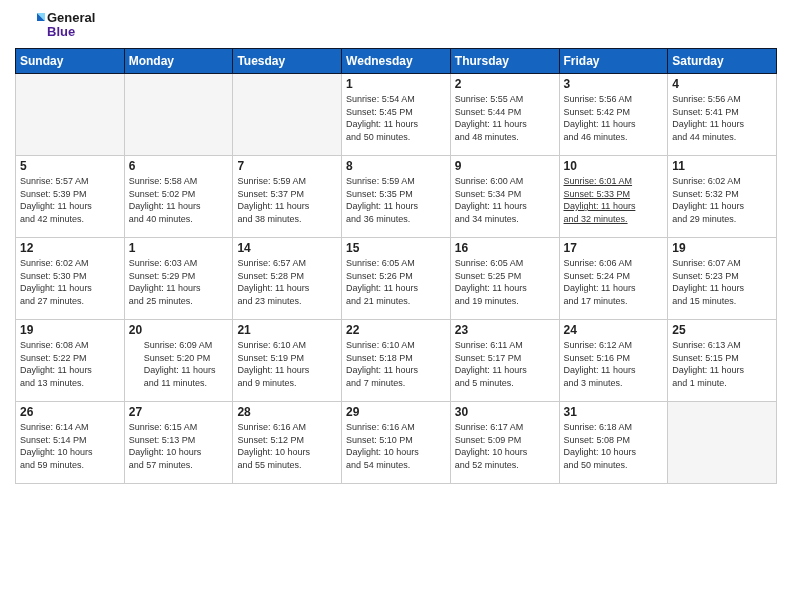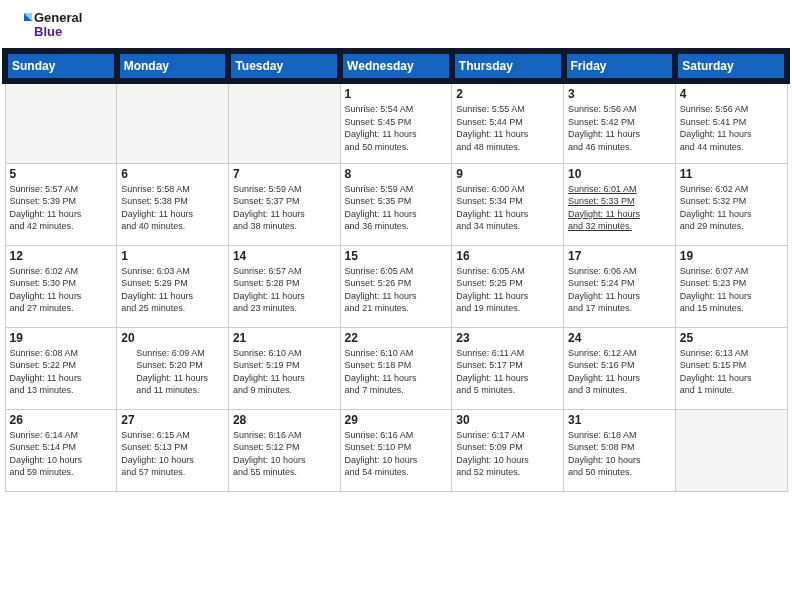--- a/index.html
+++ b/index.html
@@ -6,21 +6,21 @@
     body {
       font-family: Arial, sans-serif;
       background: #fff;
       width: 792px;
       height: 612px;
       overflow: hidden;
     }
     .container {
       width: 792px;
       height: 490px;
-      padding: 10px 2px;
+      padding: 10px 15px;
     }
     .header {
       display: flex;
       align-items: flex-start;
       justify-content: space-between;
       margin-bottom: 8px;
     }
     .logo {
       display: flex;
       align-items: center;
@@ -44,21 +44,21 @@
       border-collapse: collapse;
       table-layout: fixed;
     }
     .calendar th {
       background: #1565c0;
       color: #fff;
       font-size: 12px;
       font-weight: 600;
       padding: 5px 4px;
       text-align: left;
-      border: 6px solid #0f172a;
+      border: 1px solid #0f172a;
     }
     .calendar td {
       border: 1px solid #ccc;
       vertical-align: top;
       padding: 3px 4px;
       font-size: 9.5px;
       color: #222;
       height: 82px;
       background: #fff;
     }
@@ -152,21 +152,21 @@
           <td>
             <span class="day-num">5</span>
             <div class="day-info" style="white-space: pre-line;">Sunrise: 5:57 AM
 Sunset: 5:39 PM
 Daylight: 11 hours
 and 42 minutes.</div>
           </td>
           <td>
             <span class="day-num">6</span>
             <div class="day-info" style="white-space: pre-line;">Sunrise: 5:58 AM
-Sunset: 5:38 PM
+Sunset: 5:02 PM
 Daylight: 11 hours
 and 40 minutes.</div>
           </td>
           <td>
             <span class="day-num">7</span>
             <div class="day-info" style="white-space: pre-line;">Sunrise: 5:59 AM
 Sunset: 5:37 PM
 Daylight: 11 hours
 and 38 minutes.</div>
           </td>

